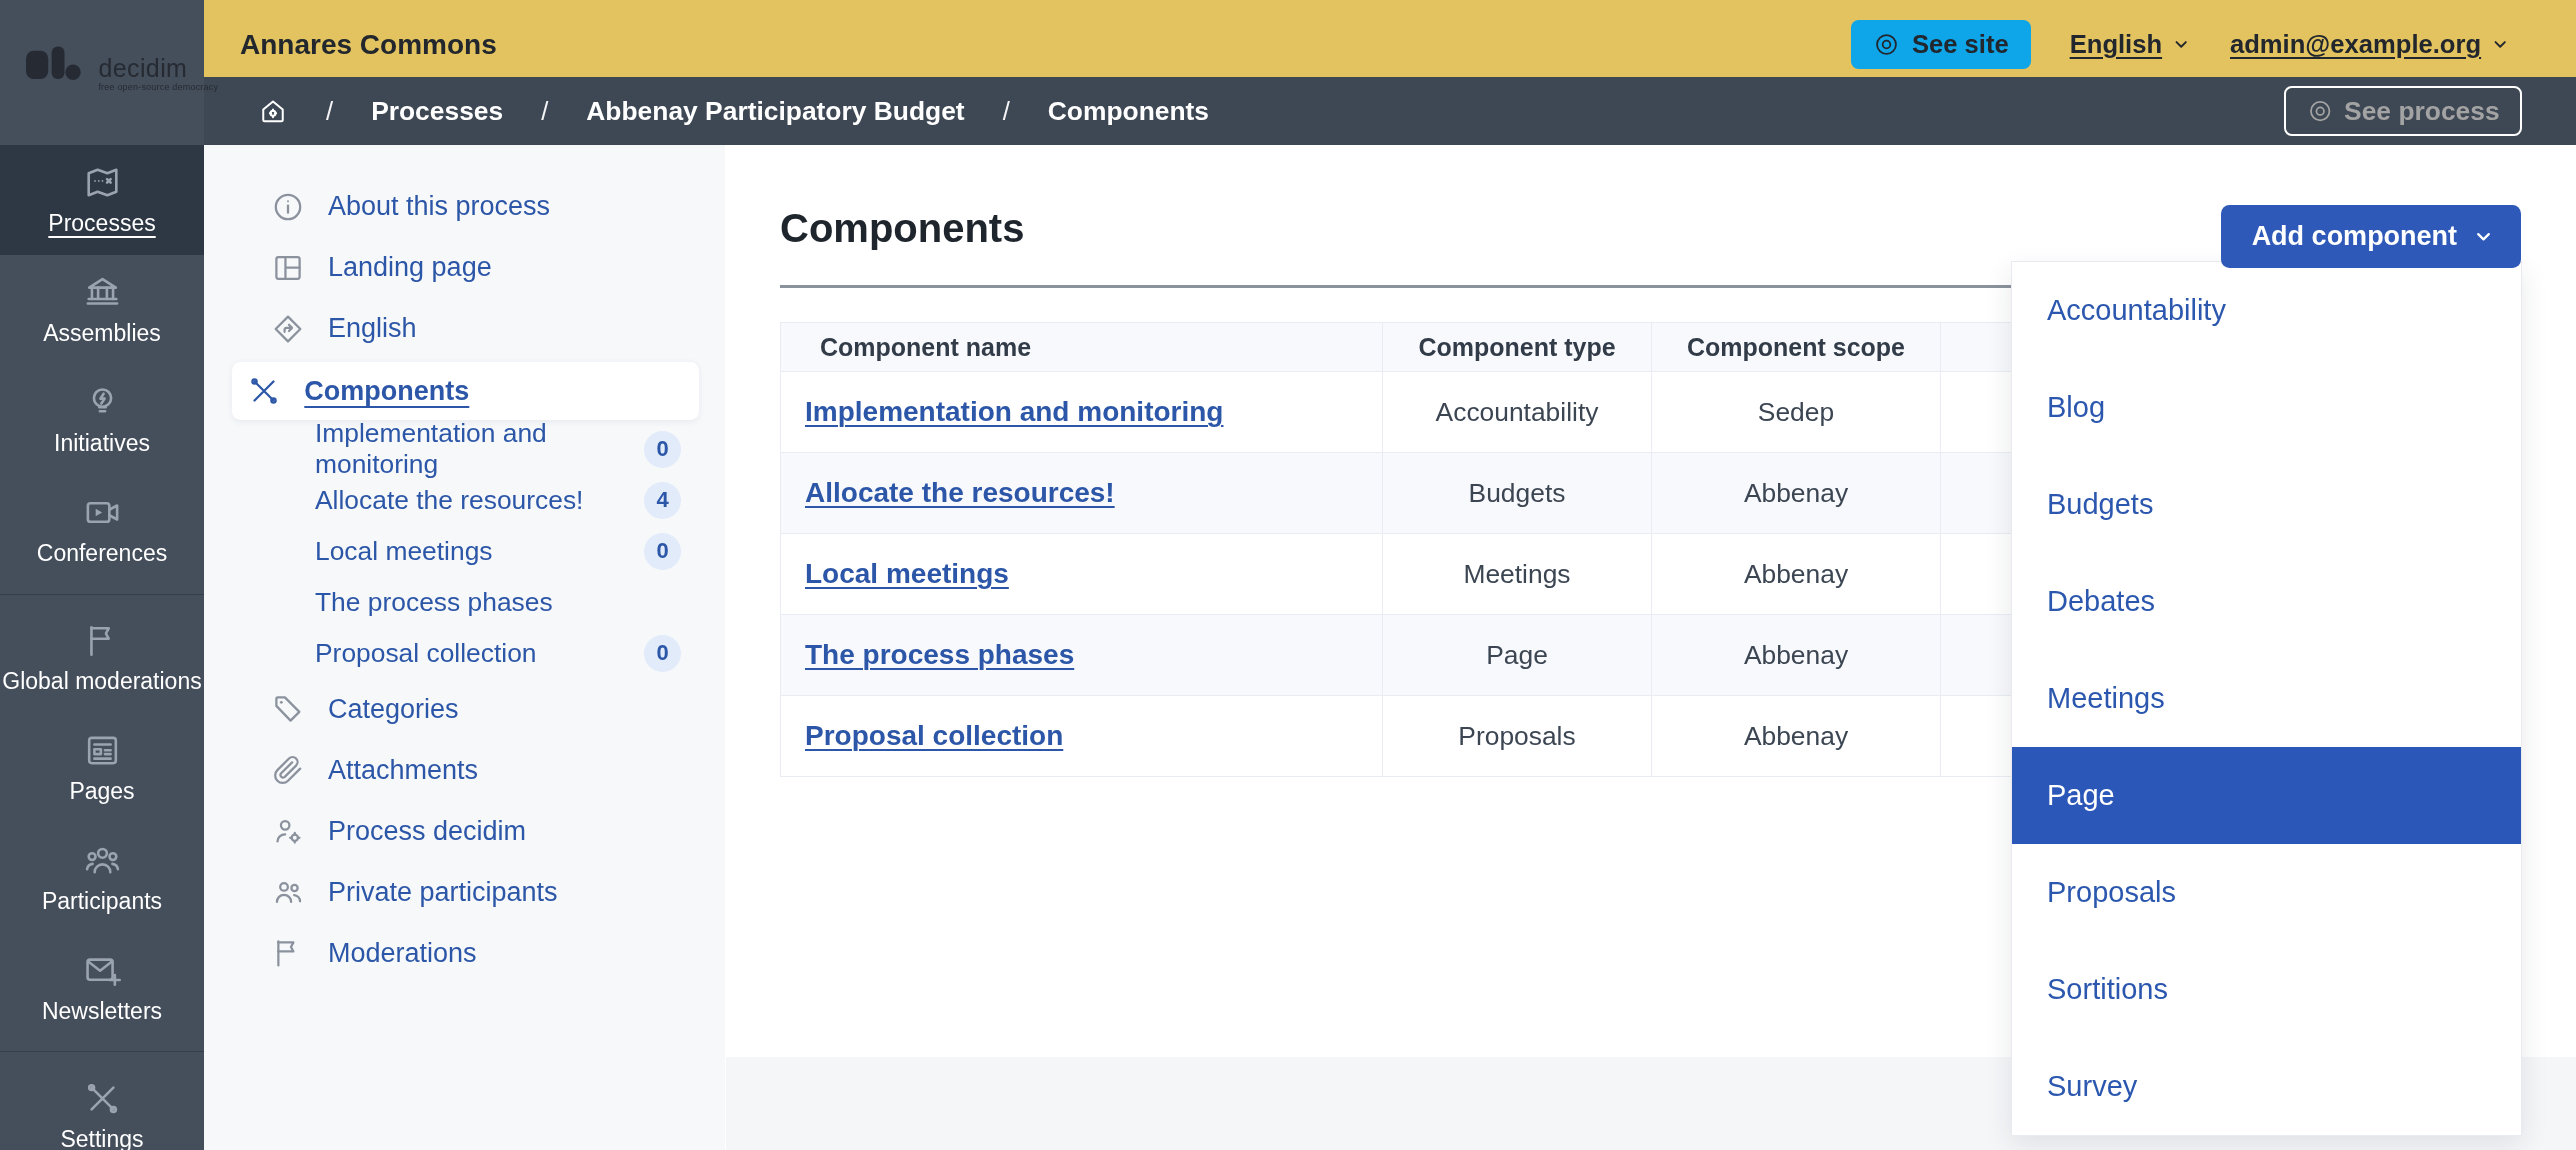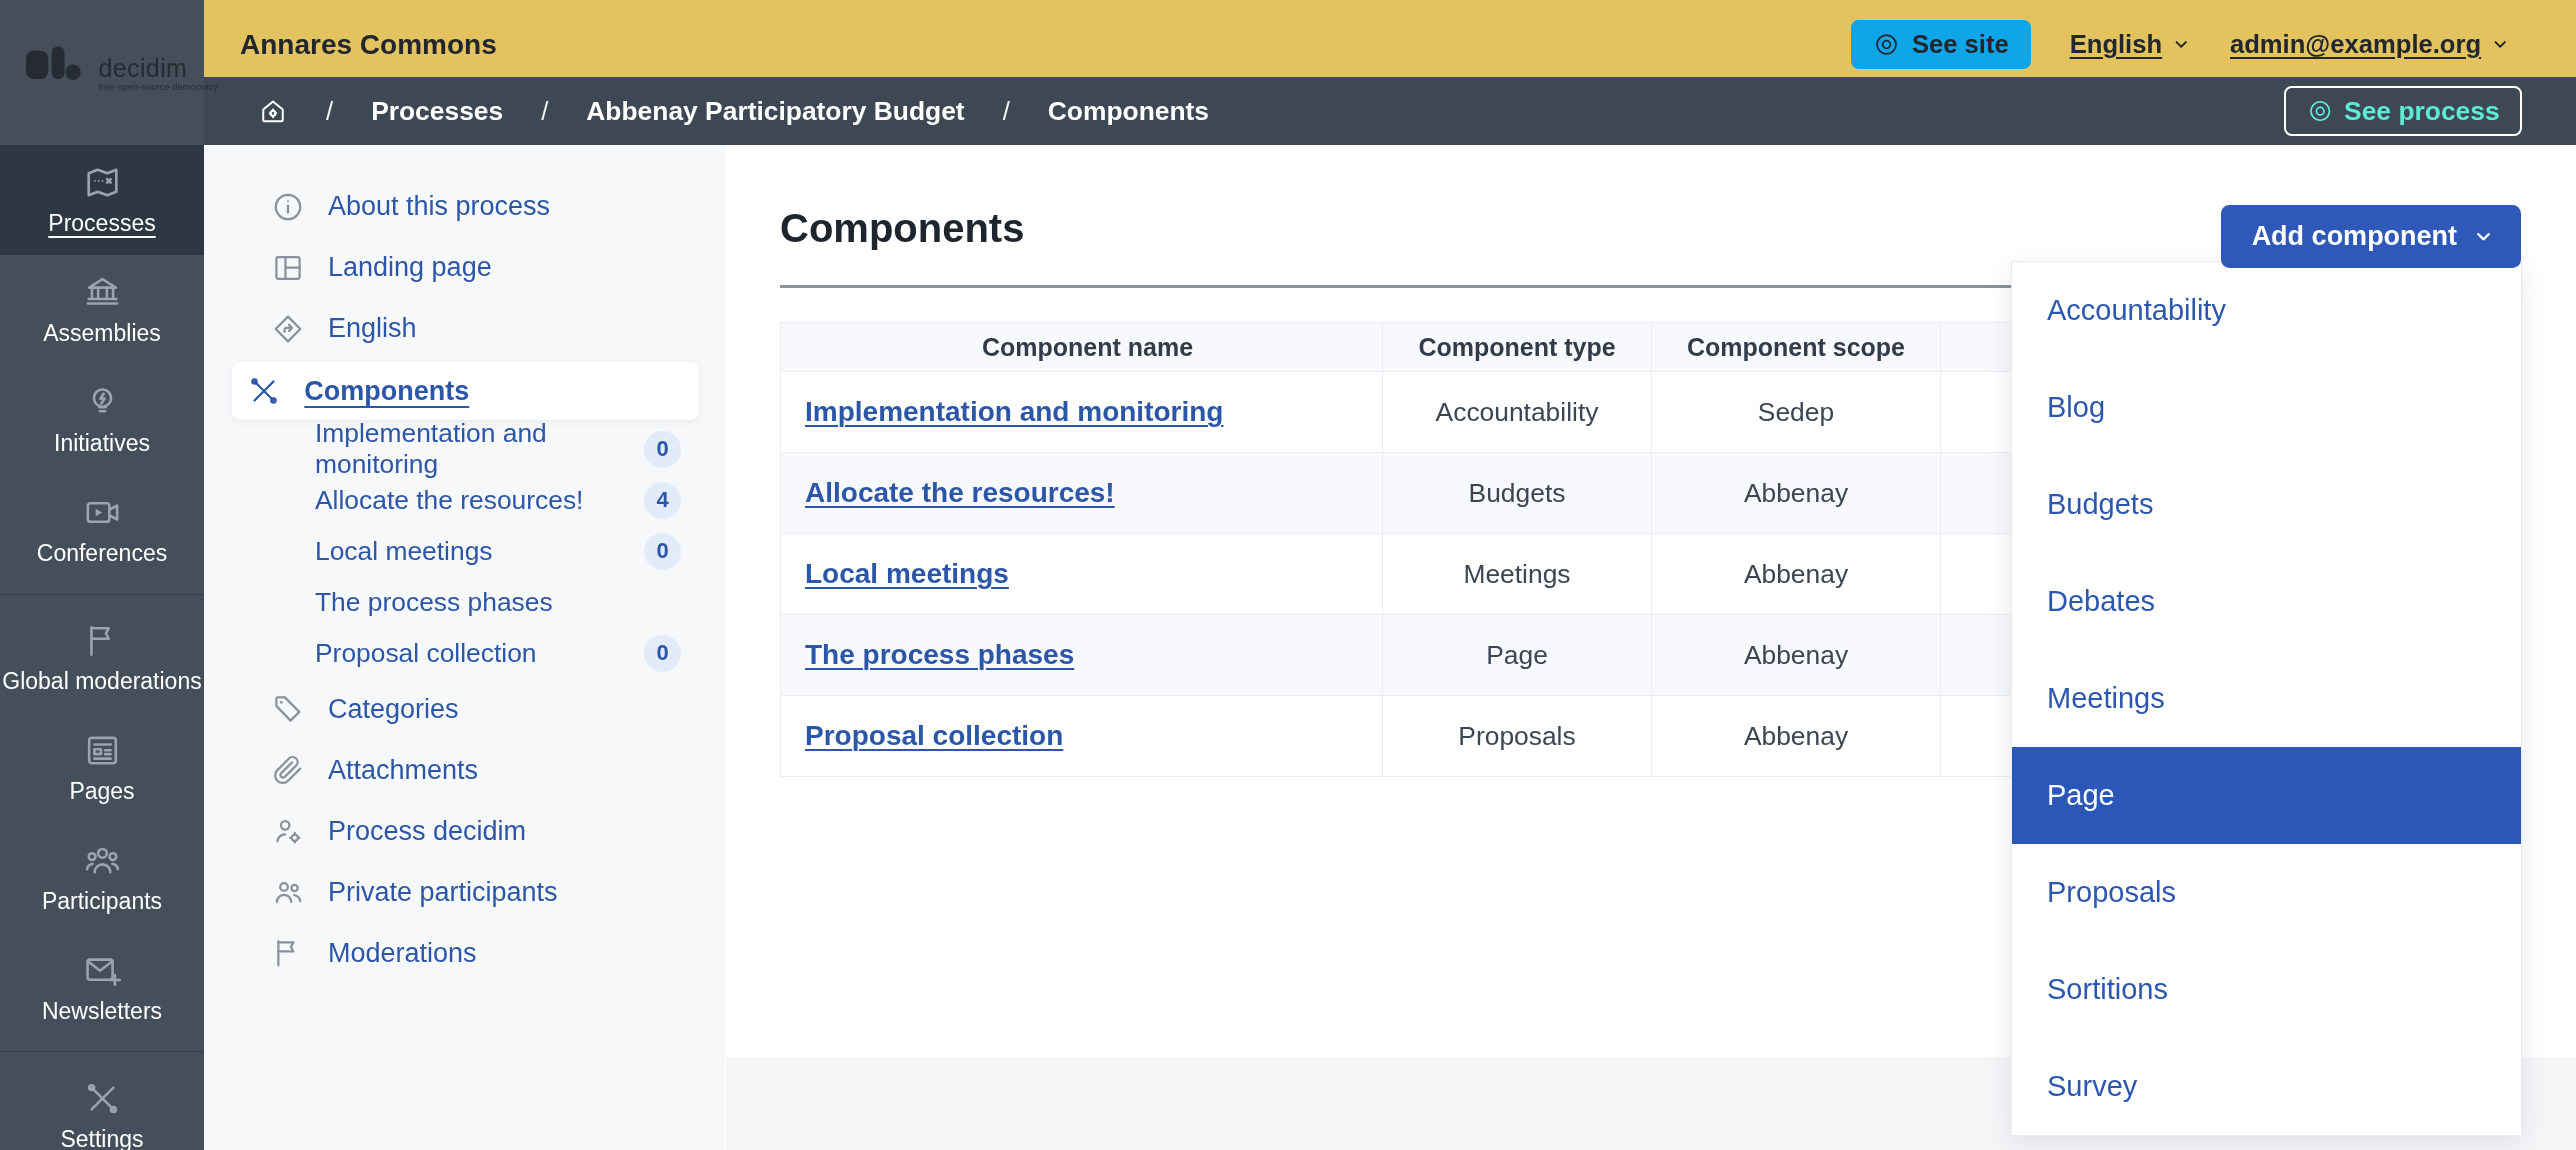--- a/index.html
+++ b/index.html
@@ -29,21 +29,21 @@
   .see-site svg { width:27px; height:27px; }
   .tb-link { font-size:25.6px; font-weight:600; display:flex; align-items:center; gap:8.5px; cursor:pointer; }
   .tb-link .txt { text-decoration:underline; text-underline-offset:4.3px; }
   .tb-link svg { width:20.4px; height:20.4px; stroke-width:2.2; }
 
   
   .crumbbar { position:absolute; left:204px; top:77px; right:0; height:68px; background:#3e4854; display:flex; align-items:center; gap:38px; padding:0 54px; color:#fff; z-index:2; }
   .crumbbar .home svg { width:30px; height:30px; display:block; }
   .crumb { font-size:26.4px; font-weight:600; color:#fff; cursor:pointer; white-space:nowrap; }
   .sep { font-size:25.6px; opacity:.95; }
-  .see-process { margin-left:auto; display:flex; align-items:center; gap:11px; border:2.1px solid #fff; border-radius:7.7px; padding:7.7px 20.4px; font-size:26.4px; font-weight:700; color:#5eead4; background:transparent; cursor:pointer; }
+  .see-process { margin-left:auto; display:flex; align-items:center; gap:11px; border:2.1px solid #fff; border-radius:7.7px; padding:7.7px 20.4px; font-size:26.4px; font-weight:700; color:#a3a3a3; background:transparent; cursor:pointer; }
   .see-process svg { width:26.4px; height:26.4px; }
 
   
   .subnav { position:absolute; left:204px; top:145px; width:521px; bottom:0; background:#f6f8fa; padding-top:31px; z-index:1; }
   .menu-parent { height:61px; display:flex; align-items:center; padding-left:43px; gap:23px; font-size:27px; color:#2c56a7; cursor:pointer;margin-left:24px; }
   .menu-parent svg { width:34px; height:34px; color:#8b929d; flex:none; }
   .menu-card { margin:3.4px 0 3.4px 28px; width:467px; height:58px; border-radius:8.5px; background:#ffffff; box-shadow:0 1.7px 6px rgba(40,50,70,.07); padding-left:15.3px; display:flex; align-items:center; gap:23px; font-size:27px; color:#2c56a7; font-weight:700; cursor:pointer; }
   .menu-card svg { width:34px; height:34px; color:#2c56a7; flex:none; }
   .menu-card .mlbl { text-decoration:underline; text-underline-offset:6px; text-decoration-thickness:2.1px; }
   .menu-sub { height:51px; display:flex; align-items:center; padding-left:111px; padding-right:44px; font-size:26.4px; color:#2c56a7; cursor:pointer; }
@@ -53,21 +53,21 @@
   .main { position:absolute; left:726px; top:145px; right:0; height:912px; background:#ffffff; }
   .page-title { position:absolute; left:54px; top:61px; font-size:40px; font-weight:700; color:#1f252d; }
   .rule { position:absolute; left:54px; right:55px; top:140px; height:2.6px; background:#8a929c; }
   .add-btn { position:absolute; top:60px; right:55px; height:63px; padding:0 25.6px 0 31px; border-radius:8.5px; background:#2e59b8; color:#fff; font-size:27px; font-weight:700; display:flex; align-items:center; gap:15.3px; z-index:11; border:none; cursor:pointer; }
   .add-btn svg { width:23px; height:23px; stroke-width:2.4; }
 
   .tablewrap { position:absolute; left:54px; right:55px; top:177px; }
   table { border-collapse:collapse; width:100%; font-size:26.4px; color:#3c4653; }
   th,td { border:0.9px solid #e9edf3; }
   thead th { height:49px; background:#f8f9fc; font-size:25px; color:#323c49; font-weight:700; text-align:center; }
-  thead th.h-name { text-align:center; padding-left:12px; }
+  thead th.h-name { text-align:left; padding-left:39px; }
   td { height:81px; text-align:center; }
   td.c-name { text-align:left; padding-left:24px; }
   td.c-name a { color:#2c56a7; font-weight:700; font-size:28px; text-decoration:underline; text-decoration-thickness:2.1px; text-underline-offset:4.3px; cursor:pointer; }
   tbody tr:nth-child(even) { background:#f8f9fc; }
 
   .bottomstrip { position:absolute; left:726px; top:1057px; right:0; bottom:0; background:#f5f6f8; }
 
   
   .dropdown { position:absolute; left:2011px; top:261px; width:511px; background:#fff; border:0.9px solid #e7eaee; box-shadow:0 8.5px 25.6px rgba(30,40,60,.10); z-index:10; }
   .dd-item { height:97px; display:flex; align-items:center; padding-left:35px; font-size:29px; color:#2b57ae; cursor:pointer; }

